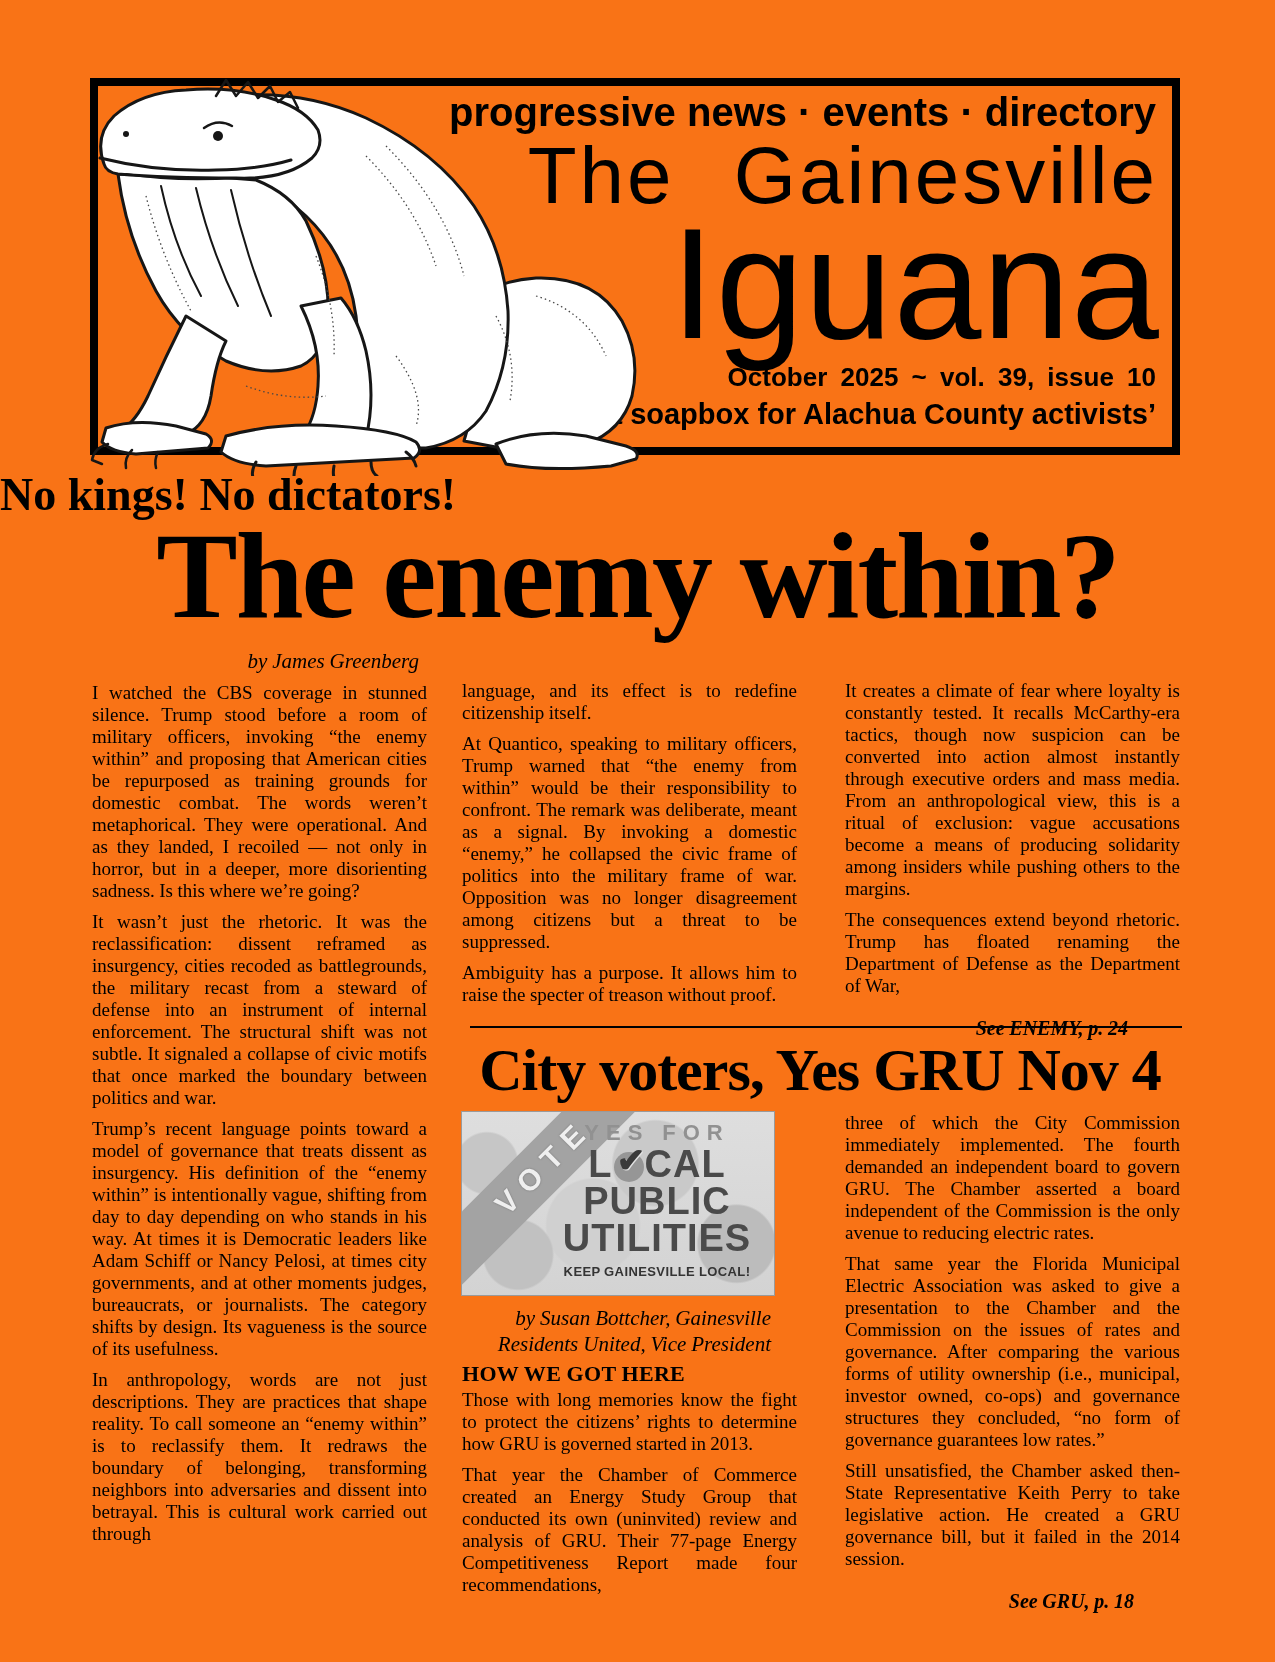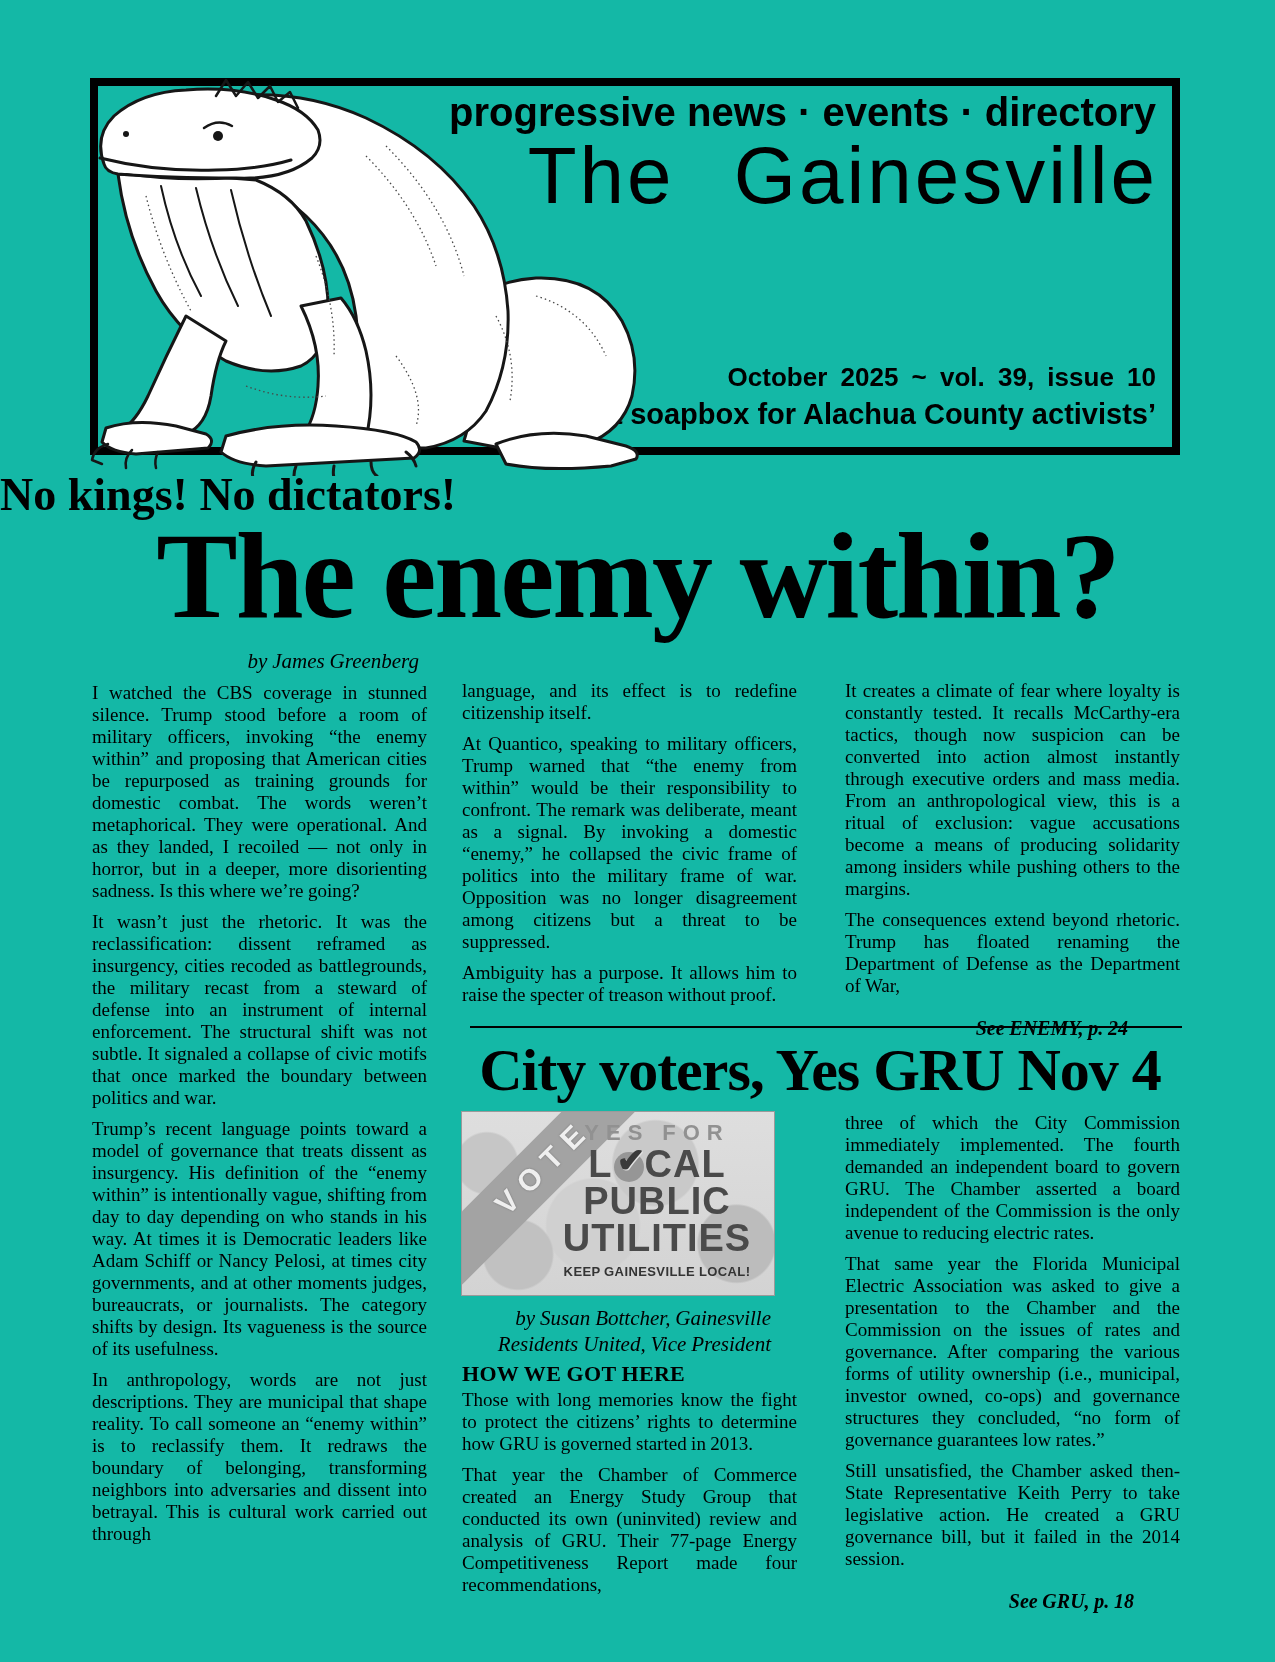--- a/index.html
+++ b/index.html
@@ -1,17 +1,17 @@
 <!DOCTYPE html>
 <html><head>
 <meta charset="utf-8">
 <style>
   html,body{margin:0;padding:0;background:#fff;}
   .page{
-    position:relative;width:1275px;height:1662px;background:#14b8a6;color:#000;
+    position:relative;width:1275px;height:1662px;background:#f97316;color:#000;
     font-family:"Liberation Serif",serif;overflow:hidden;
   }
   
   .mh-box{
     position:absolute;left:90px;top:78px;width:1090px;height:377px;
     border:8px solid #000;box-sizing:border-box;
   }
   .mh-text{position:absolute;left:0;top:0;width:100%;height:100%;}
   .mh-tagline{
     position:absolute;right:16px;top:4px;
@@ -122,20 +122,21 @@
 </style>
 </head>
 <body>
 
 <div class="page">
 
   <div class="mh-box">
     <div class="mh-text">
       <div class="mh-tagline">progressive news · events · directory</div>
       <div class="mh-title1">The Gainesville</div>
+      <div class="mh-title2">Iguana</div>
       <div class="mh-issue">October 2025 ~ vol. 39, issue 10</div>
       <div class="mh-motto">‘a soapbox for Alachua County activists’</div>
     </div>
   </div>
 
   <svg class="iguana" viewBox="0 0 580 420" width="580" height="420" aria-hidden="true">
     <g fill="#fff" stroke="#161616" stroke-width="3" stroke-linejoin="round" stroke-linecap="round">
 
       <path d="M400 250 Q425 225 470 222 Q530 220 556 265 Q575 300 566 340 Q556 375 520 388 Q470 400 435 392 L398 385 Q415 330 408 290 Z"></path>
 
@@ -189,21 +190,21 @@
   </svg>
 
   <div class="kicker">No kings! No dictators!</div>
   <div class="headline">The enemy within?</div>
 
   <div class="col" id="enemy-c1">
     <div class="byline">by James Greenberg</div>
     <p>I watched the CBS coverage in stunned silence. Trump stood before a room of military officers, invoking “the enemy within” and proposing that American cities be repurposed as training grounds for domestic combat. The words weren’t metaphorical. They were operational. And as they landed, I recoiled — not only in horror, but in a deeper, more disorienting sadness. Is this where we’re going?</p>
     <p>It wasn’t just the rhetoric. It was the reclassification: dissent reframed as insurgency, cities recoded as battlegrounds, the military recast from a steward of defense into an instrument of internal enforcement. The structural shift was not subtle. It signaled a collapse of civic motifs that once marked the boundary between politics and war.</p>
     <p>Trump’s recent language points toward a model of governance that treats dissent as insurgency. His definition of the “enemy within” is intentionally vague, shifting from day to day depending on who stands in his way. At times it is Democratic leaders like Adam Schiff or Nancy Pelosi, at times city governments, and at other moments judges, bureaucrats, or journalists. The category shifts by design. Its vagueness is the source of its usefulness.</p>
-    <p>In anthropology, words are not just descriptions. They are municipal that shape reality. To call someone an “enemy within” is to reclassify them. It redraws the boundary of belonging, transforming neighbors into adversaries and dissent into betrayal. This is cultural work carried out through</p>
+    <p>In anthropology, words are not just descriptions. They are practices that shape reality. To call someone an “enemy within” is to reclassify them. It redraws the boundary of belonging, transforming neighbors into adversaries and dissent into betrayal. This is cultural work carried out through</p>
   </div>
 
   <div class="col" id="enemy-c2">
     <p>language, and its effect is to redefine citizenship itself.</p>
     <p>At Quantico, speaking to military officers, Trump warned that “the enemy from within” would be their responsibility to confront. The remark was deliberate, meant as a signal. By invoking a domestic “enemy,” he collapsed the civic frame of politics into the military frame of war. Opposition was no longer disagreement among citizens but a threat to be suppressed.</p>
     <p>Ambiguity has a purpose. It allows him to raise the specter of treason without proof.</p>
   </div>
 
   <div class="col" id="enemy-c3">
     <p>It creates a climate of fear where loyalty is constantly tested. It recalls McCarthy-era tactics, though now suspicion can be converted into action almost instantly through executive orders and mass media. From an anthropological view, this is a ritual of exclusion: vague accusations become a means of producing solidarity among insiders while pushing others to the margins.</p>

